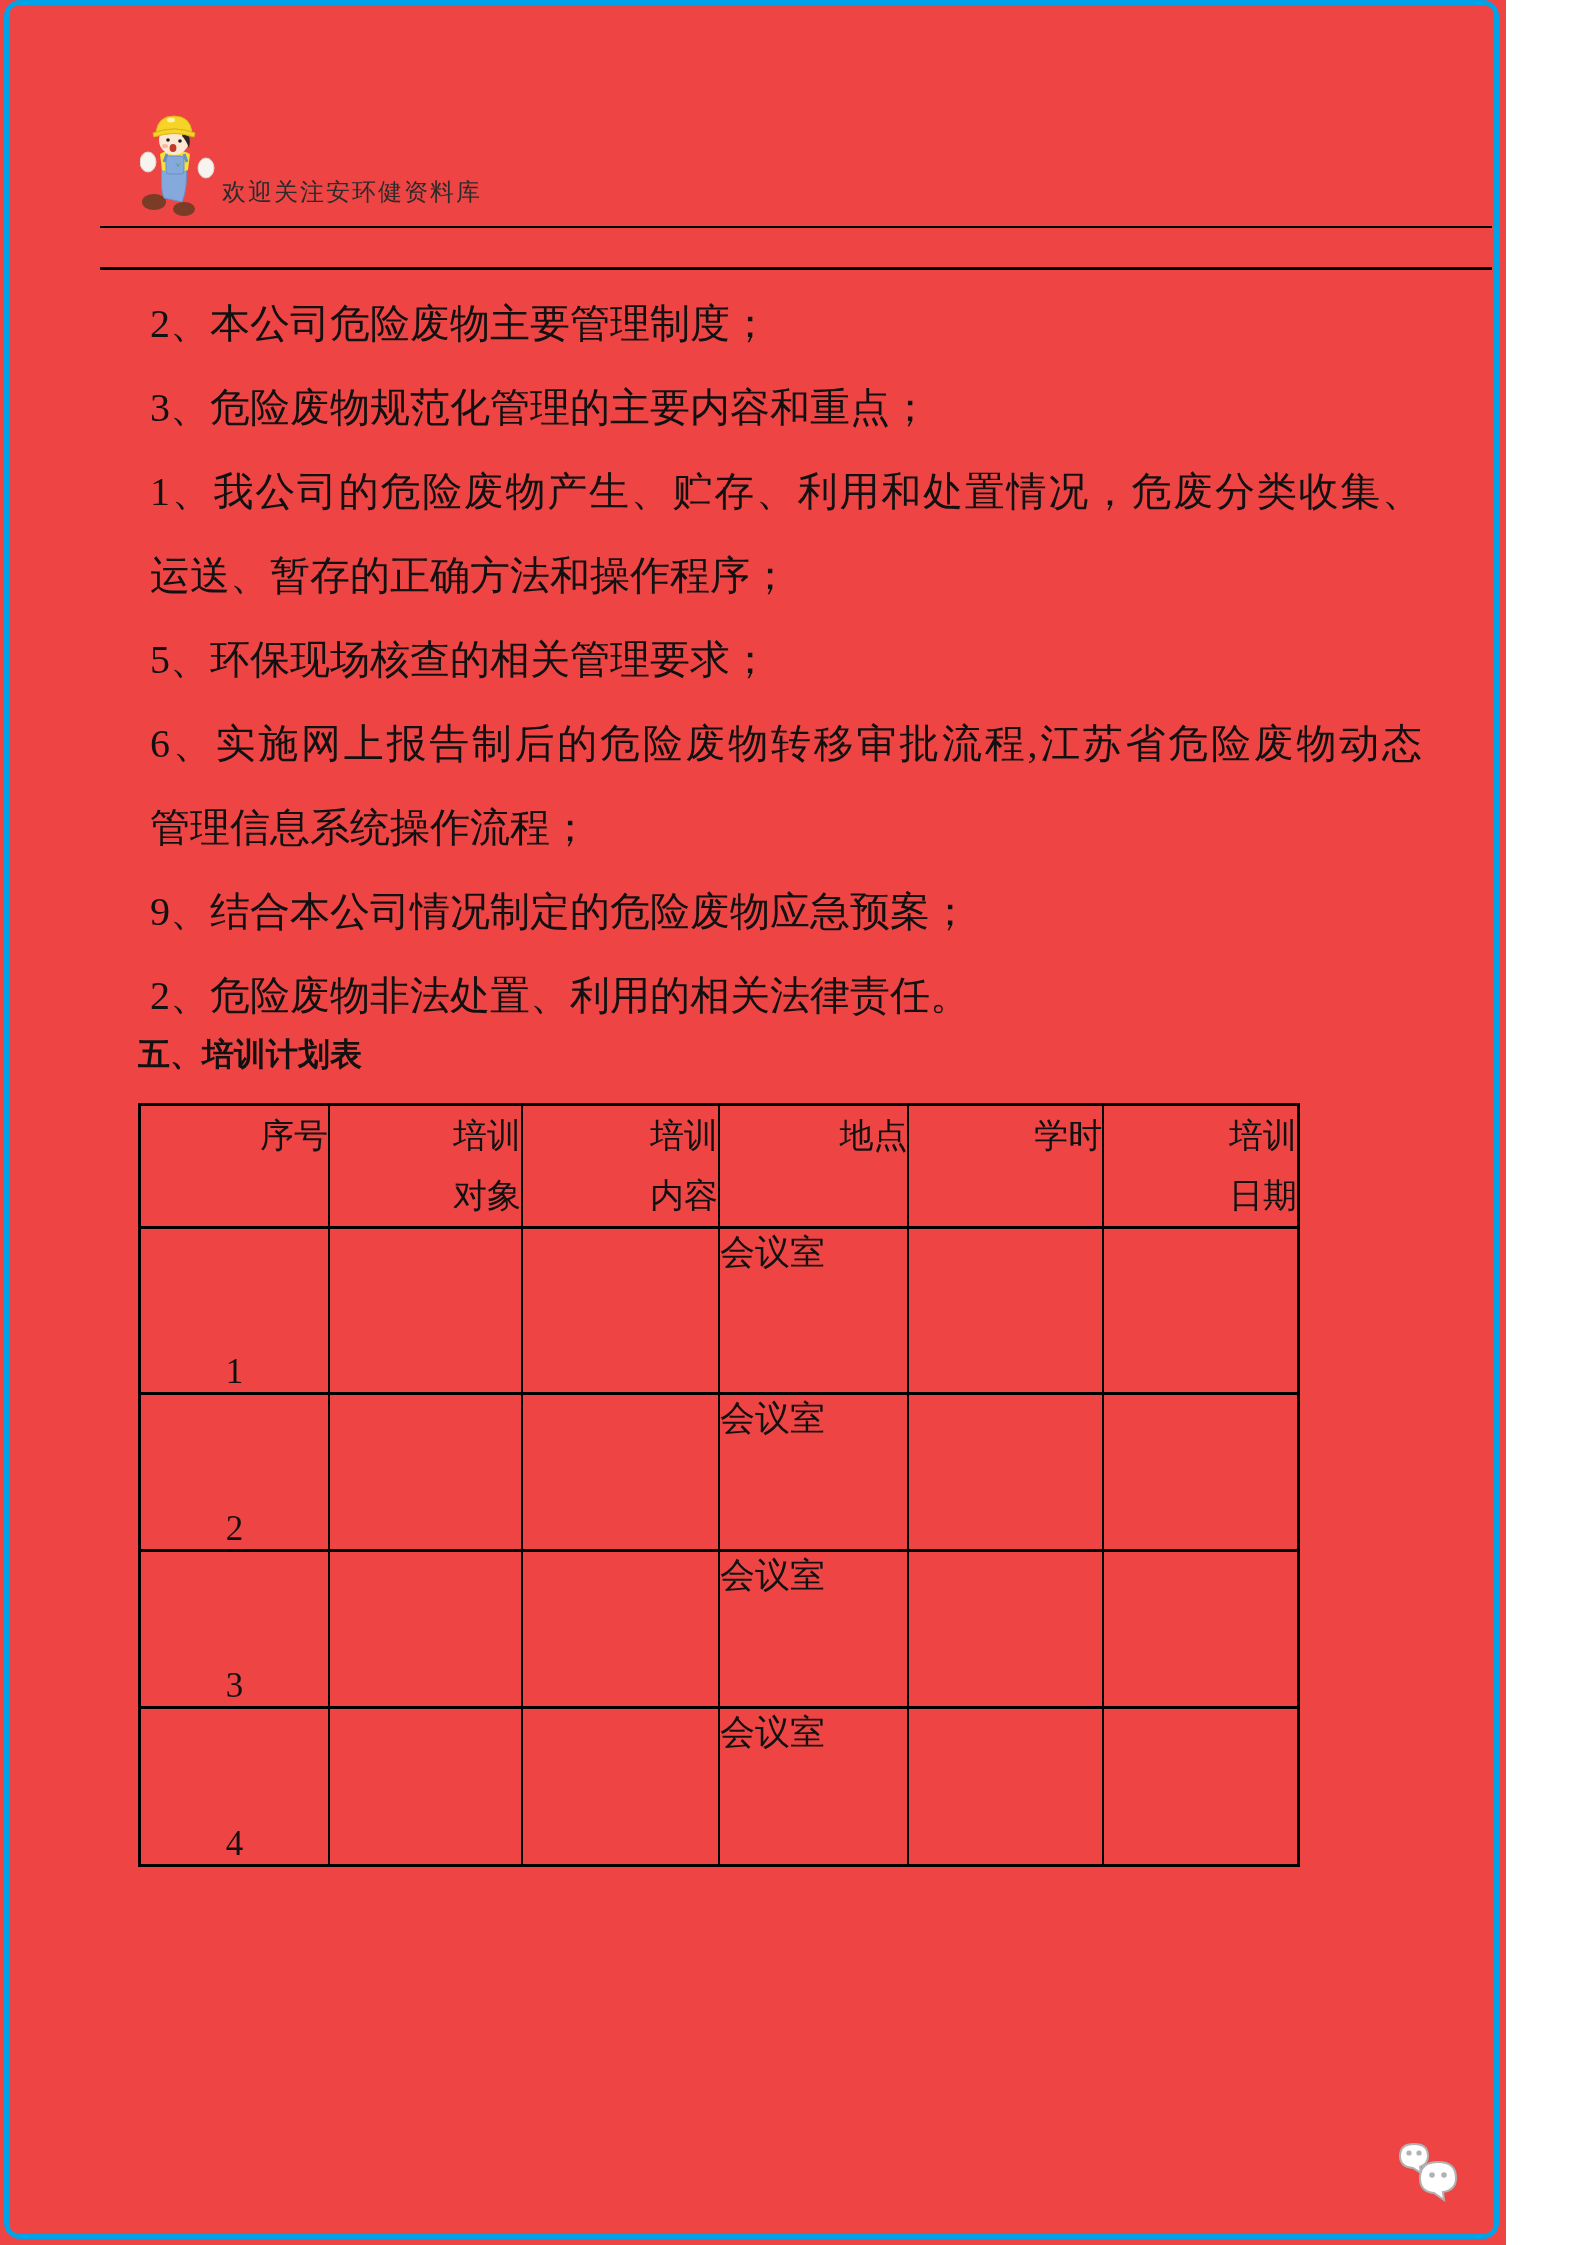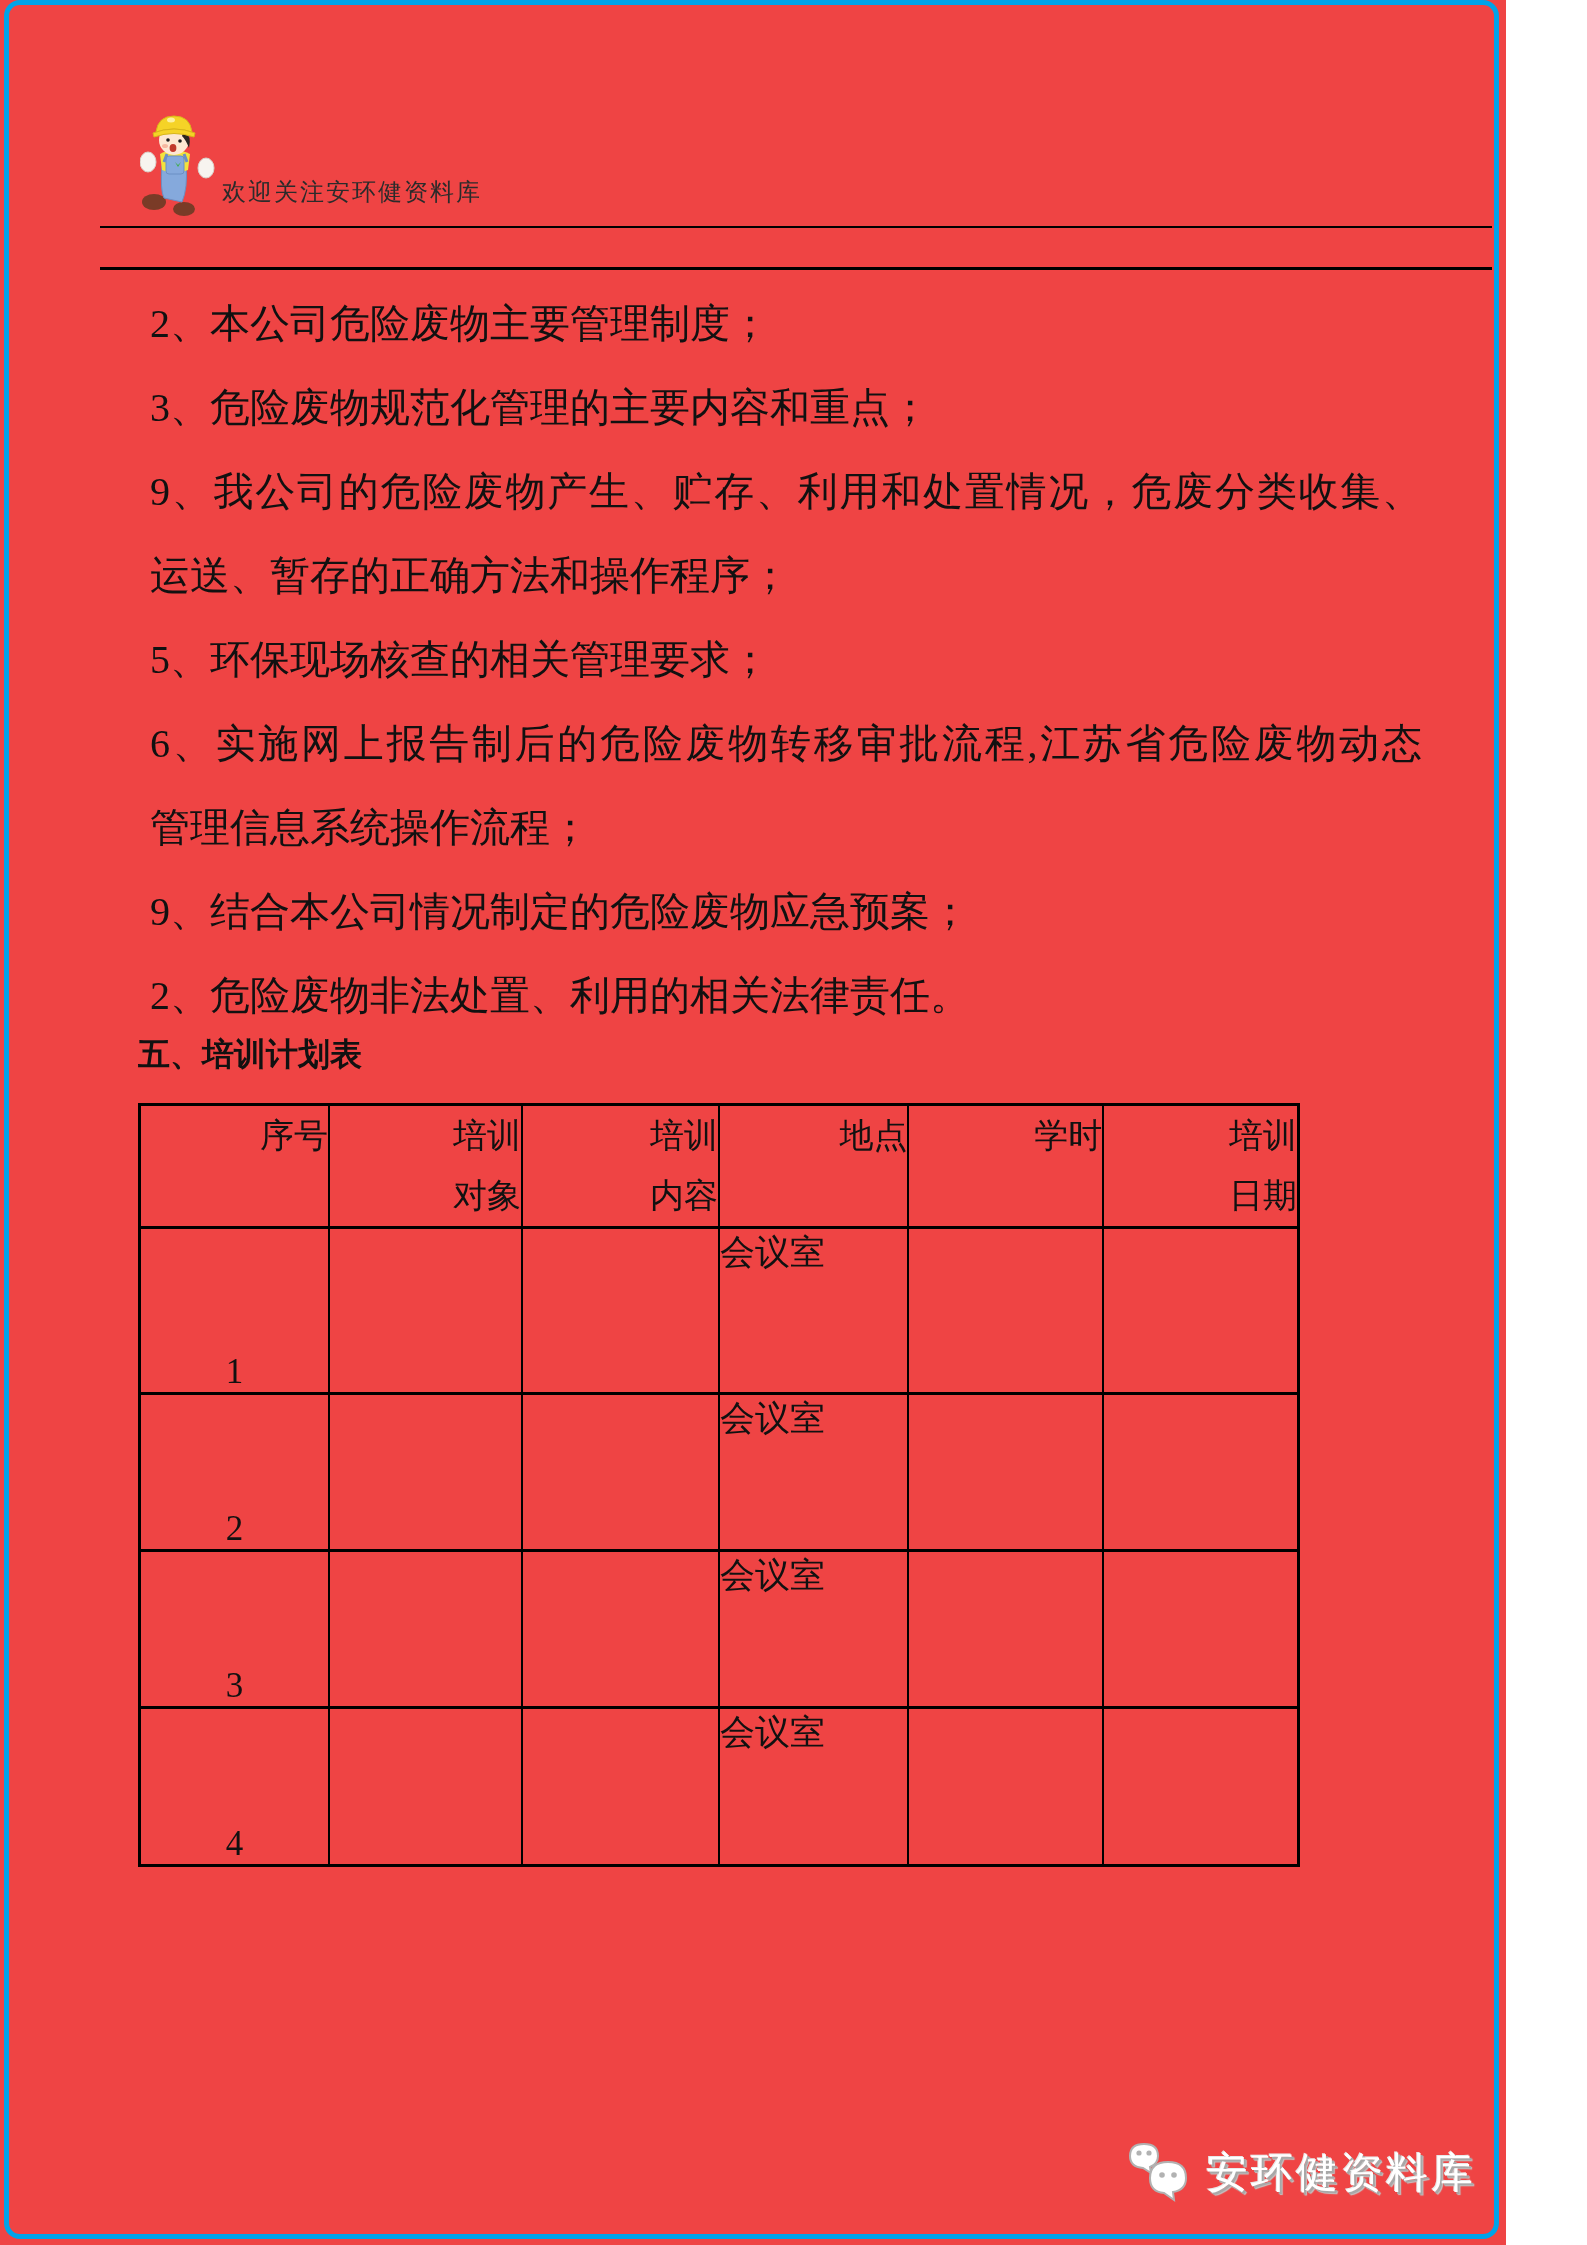--- a/index.html
+++ b/index.html
@@ -114,21 +114,21 @@
   </svg>
 
   <div class="tagline">欢迎关注安环健资料库</div>
 
   <div class="rule rule1"></div>
   <div class="rule rule2"></div>
 
   <div class="bodytext">
     <div class="line">2、本公司危险废物主要管理制度；</div>
     <div class="line">3、危险废物规范化管理的主要内容和重点；</div>
-    <div class="line stretch">9、我公司的危险废物产生、贮存、利用和处置情况，危废分类收集、</div>
+    <div class="line stretch">1、我公司的危险废物产生、贮存、利用和处置情况，危废分类收集、</div>
     <div class="line">运送、暂存的正确方法和操作程序；</div>
     <div class="line">5、环保现场核查的相关管理要求；</div>
     <div class="line stretch">6、实施网上报告制后的危险废物转移审批流程,江苏省危险废物动态</div>
     <div class="line">管理信息系统操作流程；</div>
     <div class="line">9、结合本公司情况制定的危险废物应急预案；</div>
     <div class="line">2、危险废物非法处置、利用的相关法律责任。</div>
   </div>
 
   <div class="sec-title">五、培训计划表</div>
 
@@ -209,16 +209,15 @@
     <svg class="wicon" viewBox="0 0 72 66" xmlns="http://www.w3.org/2000/svg">
       <g stroke="#b2b2b2" stroke-width="2" fill="#ffffff">
         <path d="M4 16 Q4 4 18 4 Q32 4 32 16 Q32 24 24 27 L25 33 L17 28 Q4 27 4 16 Z"></path>
         <circle cx="13" cy="13" r="2.6" fill="#b2b2b2" stroke="none"></circle>
         <circle cx="23" cy="13" r="2.6" fill="#b2b2b2" stroke="none"></circle>
         <path d="M24 38 Q24 22 42 22 Q60 22 60 38 Q60 50 47 52 L48 60 L38 53 Q24 52 24 38 Z"></path>
         <circle cx="36" cy="35" r="2.8" fill="#b2b2b2" stroke="none"></circle>
         <circle cx="48" cy="35" r="2.8" fill="#b2b2b2" stroke="none"></circle>
       </g>
     </svg>
-    <span class="footer-text">安环健资料库</span>
   </div>
 
 </div>
 
 </body></html>

